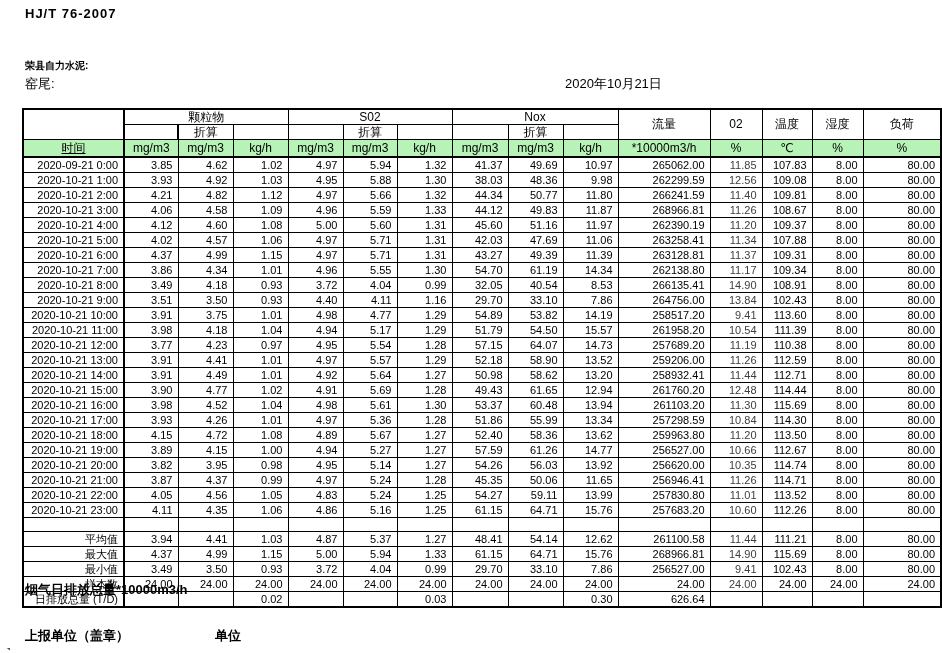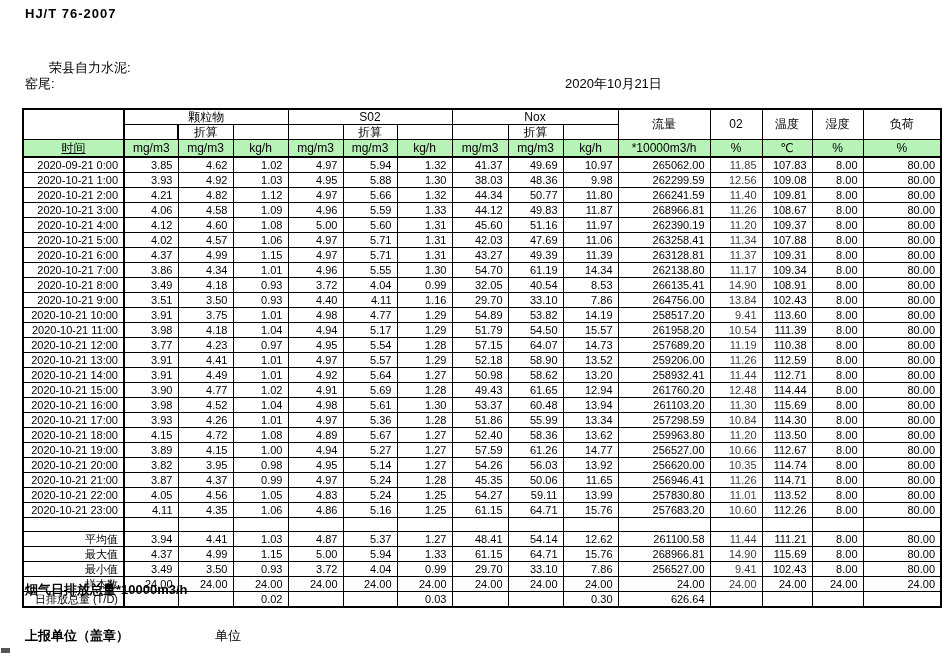--- a/index.html
+++ b/index.html
@@ -1,21 +1,21 @@
 <!DOCTYPE html>
 <html><head>
 <meta charset="utf-8">
 <style>
   html,body { margin:0; padding:0; background:#fff; }
   body { width:942px; height:653px; font-family:"Liberation Sans","DejaVu Sans",sans-serif; color:#000; }
-  .page { position:relative; width:942px; height:653px; overflow:hidden; background:#fff; }
+  .page { position:relative; width:942px; height:653px; overflow:hidden; background:#fff;border-radius:20px; }
 
   .std      { position:absolute; left:25px;  top:6px;  font-weight:bold; font-size:13px; letter-spacing:1px; }
   .title    { position:absolute; left:0;     top:25px; width:660px; text-align:center; font-weight:bold; font-size:15px; }
-  .company  { position:absolute; left:25px;  top:59px; font-weight:normal; font-size:13px;margin-left:24px; }
+  .company  { position:absolute; left:25px;  top:59px; font-weight:bold; font-size:10px; }
   .station  { position:absolute; left:25px;  top:75px; font-weight:normal; font-size:13px; }
   .date     { position:absolute; left:565px; top:75px; font-size:13px; }
 
   table.report { position:absolute; left:22px; top:108px; width:918px;
     border-collapse:collapse; table-layout:fixed; font-size:11px;
     border:2px solid #000; }
   .report td { border:1px solid #000; height:14px; line-height:13px;
     padding:0 5px 0 0; text-align:right; overflow:hidden; white-space:nowrap; }
   .report thead td { text-align:center; padding:0; font-size:12px; }
   .report thead { border-bottom:2px solid #000; }
@@ -25,21 +25,21 @@
   .time-head { font-size:13px;text-decoration:underline; }
   .time-cell { padding-right:5px; }
   .flow { padding-right:14px; }
   .o2 { color:#3d3d3d;margin-left:44px; }
   .sum-label { padding-right:3px; }
   .sum-label-left { text-align:left; padding-left:1px; padding-right:0; }
   .blank-row td { height:13px; }
 
   .foot-note  { position:absolute; left:25px;  top:581px; font-size:13px; font-weight:bold; }
   .foot-line2 { position:absolute; left:25px;  top:627px; font-size:13px; font-weight:bold; }
-  .foot-unit  { position:absolute; left:215px; top:627px; font-size:13px; font-weight:normal; }
+  .foot-unit  { position:absolute; left:215px; top:627px; font-size:13px; font-weight:bold; }
   .edge-mark  { position:absolute; left:1px; top:648px; width:9px; height:5px; background:#555; }
 </style>
 </head>
 <body>
 
 <div class="page">
 
   <div class="std">HJ/T 76-2007</div>
   <div class="company">荣县自力水泥:</div>
   <div class="station">窑尾:</div>

